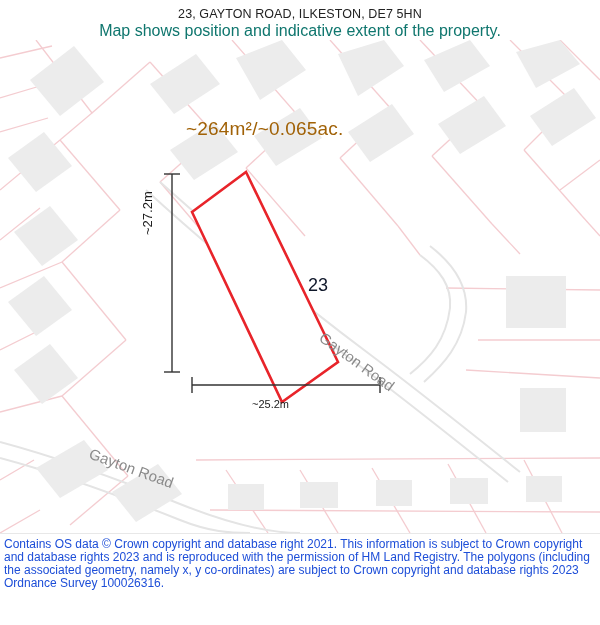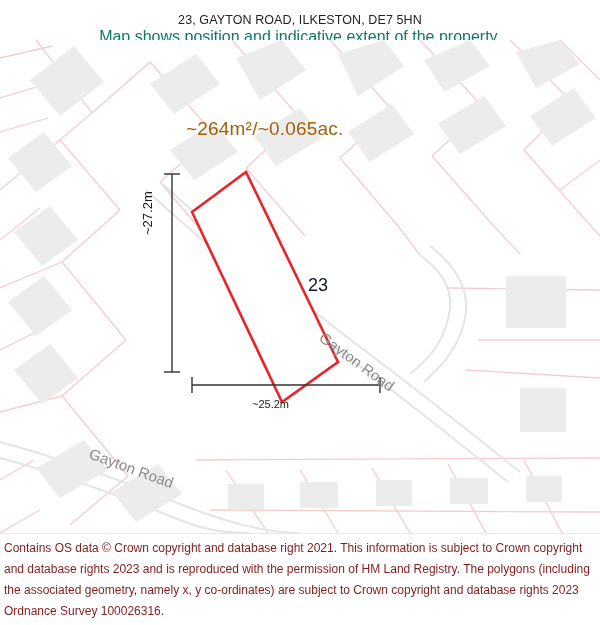--- a/index.html
+++ b/index.html
@@ -17,21 +17,21 @@
     background: #ffffff;
   }
 
   
   .header {
     position: absolute;
     top: 0; left: 0;
     width: 600px;
     height: 40px;
     text-align: center;
-    padding-top: 12px;
+    padding-top: 6px;
   }
   .header-title {
     font-size: 12.5px;
     color: #222;
     line-height: 16px;
     letter-spacing: 0.1px;
   }
   .header-sub {
     font-size: 16px;
     color: #0f766e;
@@ -90,22 +90,22 @@
     position: absolute;
     left: 0;
     top: 533px;
     width: 600px;
     height: 92px;
     background: #fff;
     padding: 5px 6px 0 4px;
   }
   .footer-text {
     font-size: 12px;
-    color: #7f1d1d;
-    line-height: 21px;
+    color: #1d4ed8;
+    line-height: 13px;
   }
   .hairline {
     position: absolute;
     left: 0; top: 0; width: 600px; height: 1px;
     background: #e8e8e8;
   }
 </style>
 </head>
 <body>
 

